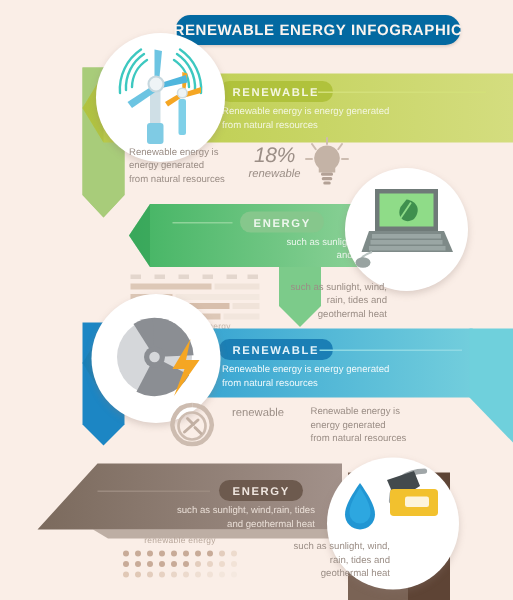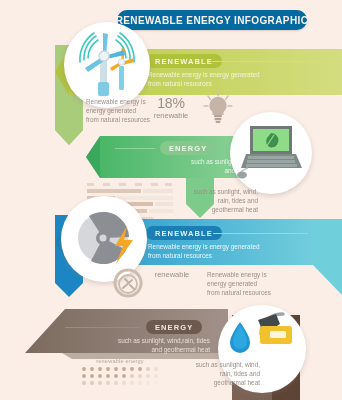--- a/index.html
+++ b/index.html
@@ -126,21 +126,21 @@
         <path d="M31,26 L31,5 L36,6 L34,27 Z" fill="#6cc4e2"></path>
         <path d="M33,28 L52,22 L53,27 L34,31 Z" fill="#4fb6dd"></path>
         <path d="M30,29 L13,40 L16,44 L32,33 Z" fill="#6cc4e2"></path>
         <circle cx="32" cy="28" r="5" fill="#eef4f6" stroke="#c6d7de" stroke-width="1.4"></circle>
       </g>
     </svg>
 
     <div class="copy" style="left:86px;top:97px;width:82px;">Renewable energy is
 energy generated
 from natural resources</div>
-    <div class="stat" style="left:144px;top:96px;width:54px;">
+    <div class="stat" style="left:156px;top:96px;width:54px;font-style:italic;">
       <div class="big">18%</div>
       <div class="sub">renewable</div>
     </div>
 
     <svg style="position:absolute;left:203px;top:92px;" width="30" height="32">
       <g stroke="#cdbcb0" stroke-width="1.3" stroke-linecap="round">
         <line x1="15" y1="0" x2="15" y2="4"></line>
         <line x1="5" y1="4" x2="7.5" y2="7.5"></line>
         <line x1="25" y1="4" x2="22.5" y2="7.5"></line>
         <line x1="1" y1="14" x2="5" y2="14"></line>

